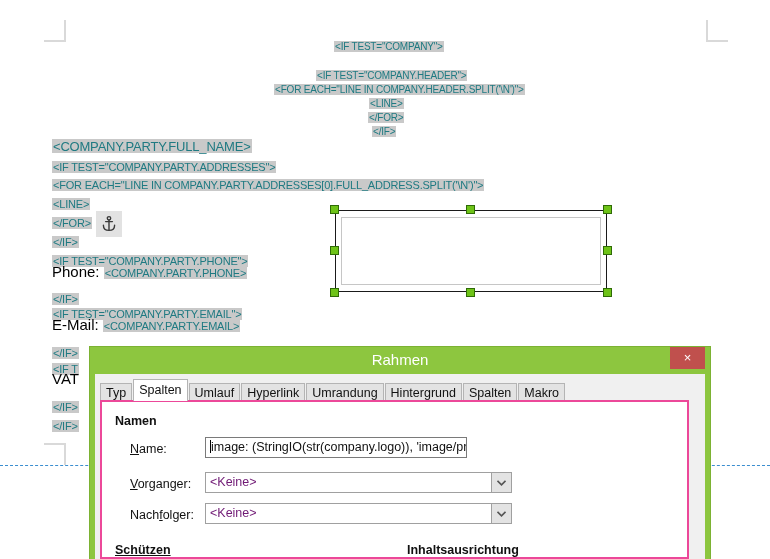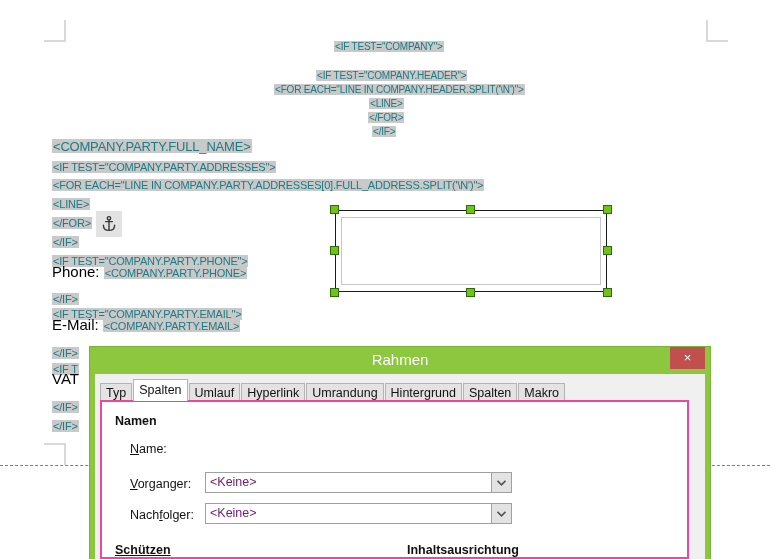--- a/index.html
+++ b/index.html
@@ -201,20 +201,23 @@
         <div class="tab">Makro</div>
       </div>
 
     <div id="tabpanel">
 
       <div class="grp-title" style="left:13px;top:12px;">Namen</div>
 
       <div class="fld-label" style="left:28px;top:40px;">
         <u>N</u><span>ame:</span>
       </div>
+      <div class="textbox focused" style="left:103px;top:35px;width:262px;">
+        <span class="caret"></span><span>image: (StringIO(str(company.logo)), 'image/pr</span>
+      </div>
 
       <div class="fld-label" style="left:28px;top:75px;">
         <u>V</u>organger:
       </div>
       <div class="combo" style="left:103px;top:70px;width:307px;">
         <div class="val">&lt;Keine&gt;</div>
         <div class="arrow">
           <svg width="9" height="6" viewBox="0 0 9 6">
               <path d="M0.5 0.8 L4.5 4.8 L8.5 0.8" fill="none" stroke="#555" stroke-width="1.6"></path>
             </svg>

